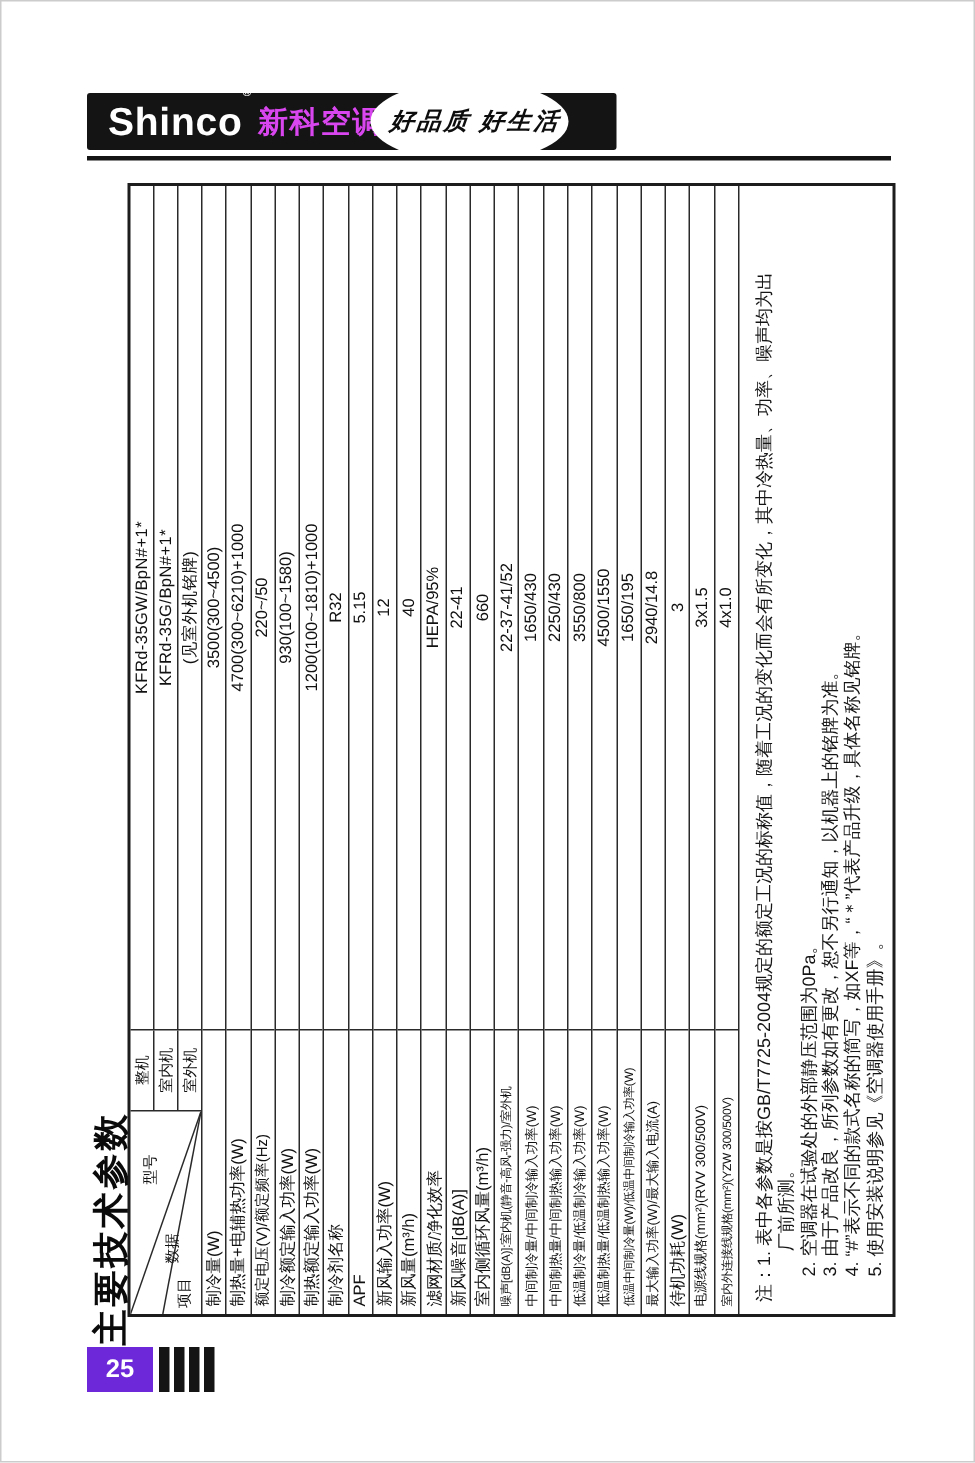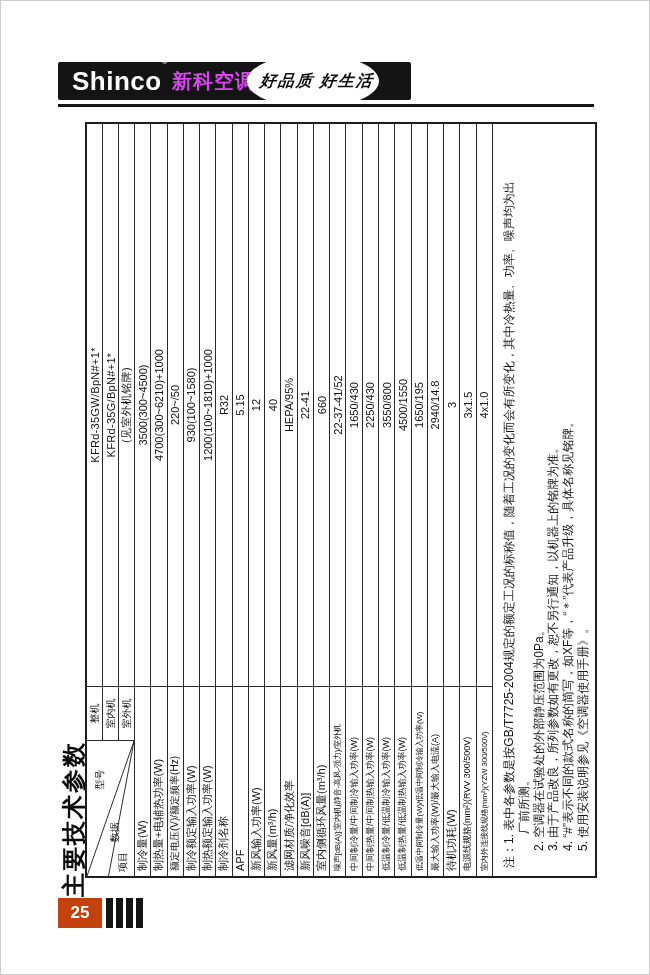--- a/index.html
+++ b/index.html
@@ -42,21 +42,21 @@
   .fs9 { font-size:9px; }
   .fs8 { font-size:8px; letter-spacing:-0.2px; }
 
   .notes { height:102px; flex:none; padding:9px 6px 0 8px; font-size:12px; line-height:14.8px; color:#151515; }
   .note-line { white-space:nowrap; }
   .ind-none { padding-left:0; }
   .ind-wrap { padding-left:34px; }
   .ind-num  { padding-left:17px; }
 
   
-  .page-num { position:absolute; left:57px; top:897px; width:44px; height:30px; background:#c2410c; color:#fff; font-size:17px; font-weight:bold; display:flex; align-items:center; justify-content:center; }
+  .page-num { position:absolute; left:57px; top:897px; width:44px; height:30px; background:#6d28d9; color:#fff; font-size:17px; font-weight:bold; display:flex; align-items:center; justify-content:center; }
   .stripes { position:absolute; left:105px; top:897px; height:30px; display:flex; }
   .stripes div { width:7px; height:30px; background:#141414; margin-right:3px; }
 </style>
 </head>
 <body>
 
 <div class="logo-bar">
   <span class="logo-en"><span>Shinco</span><span class="logo-reg">®</span></span>
   <span class="logo-cn">新科空调</span>
 </div>

